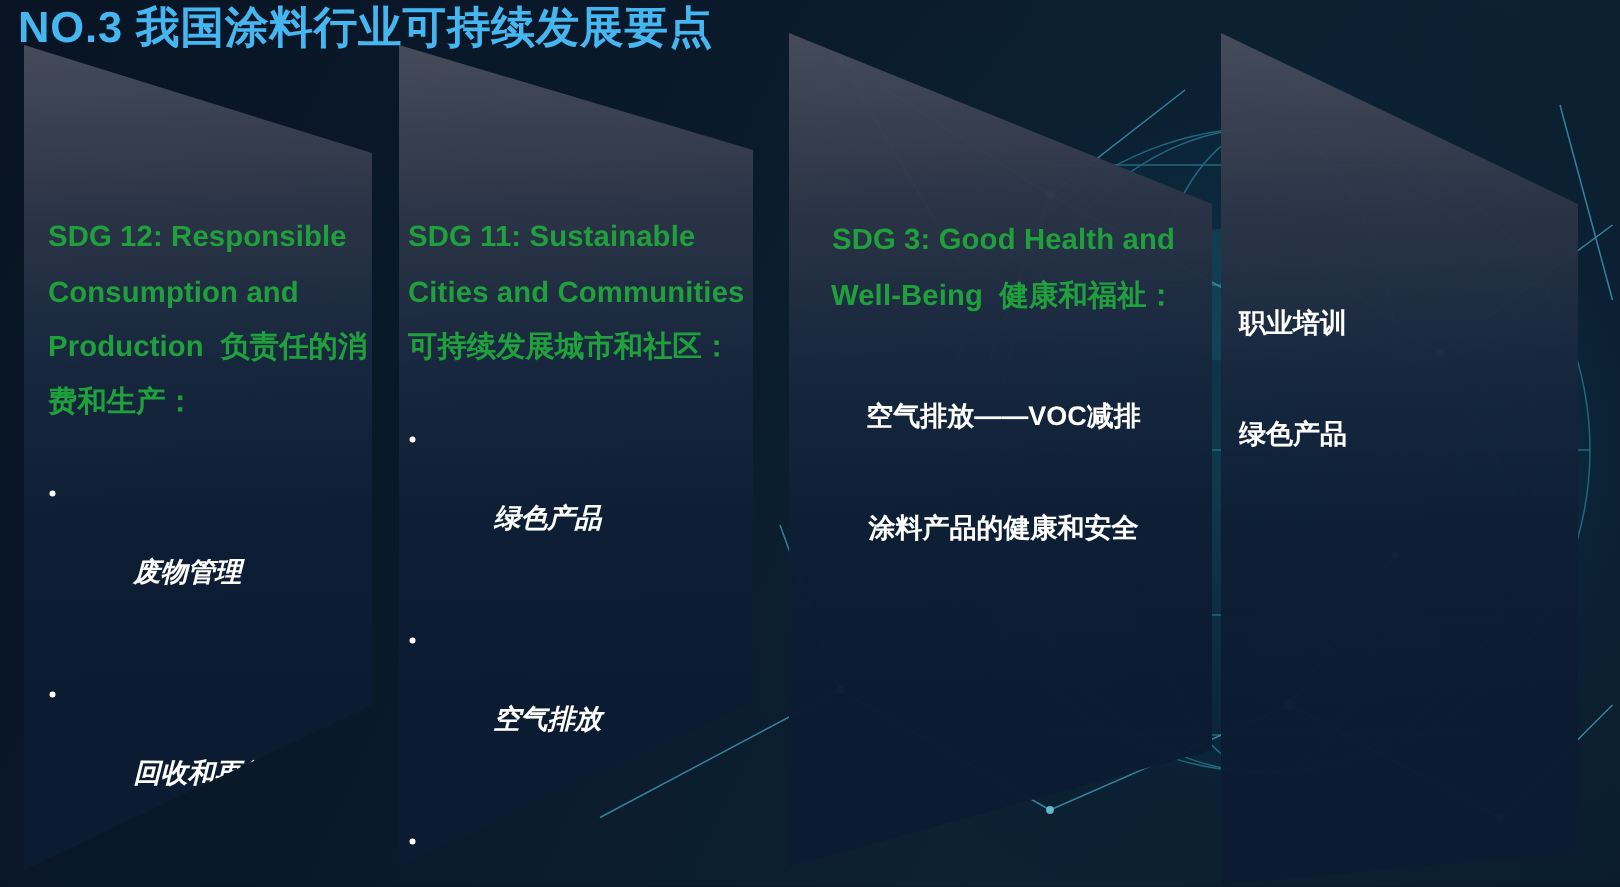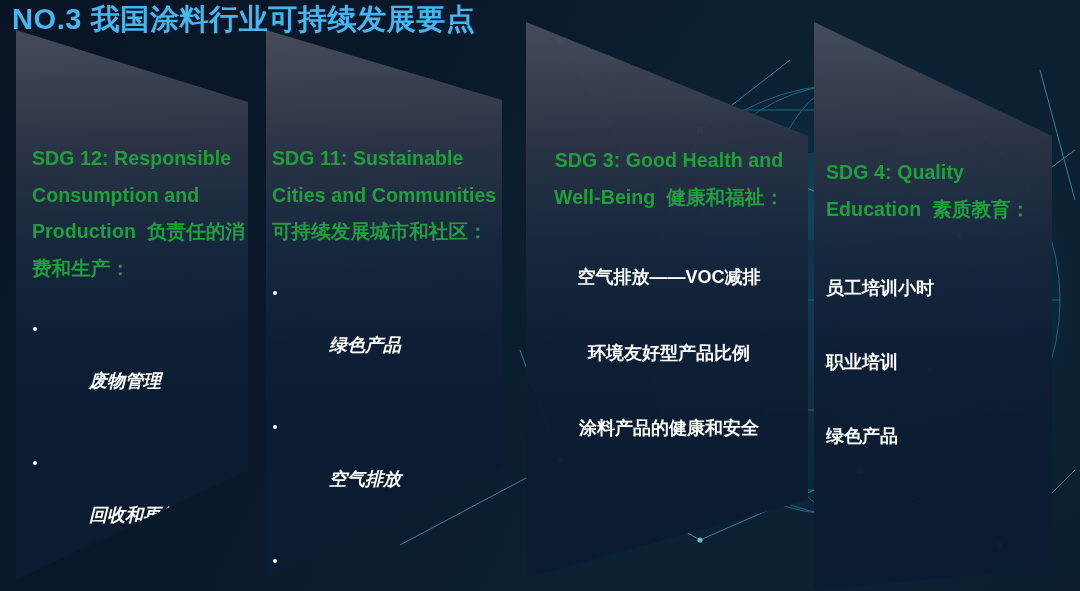--- a/index.html
+++ b/index.html
@@ -166,28 +166,25 @@
         
       </div>
     </div>
   </div>
 
   <div class="panel" id="panel-3">
     <div class="shape"></div>
     <div class="content">
       <div class="sdg-head">SDG 3: Good Health and Well-Being  健康和福祉：</div>
       <div class="item" style="margin-top:49px">空气排放——VOC减排</div>
-      <div class="item" style="margin-top:50px">环境友好型产品比例</div>
       <div class="item" style="margin-top:49px">涂料产品的健康和安全</div>
     </div>
   </div>
 
   <div class="panel" id="panel-4">
     <div class="shape"></div>
     <div class="content">
-      <div class="sdg-head">SDG 4: Quality Education  素质教育：</div>
-      <div class="item" style="margin-top:48px">员工培训小时</div>
       <div class="item" style="margin-top:48px">职业培训</div>
       <div class="item" style="margin-top:48px">绿色产品</div>
     </div>
   </div>
 
 </div>
 
 </body></html>

